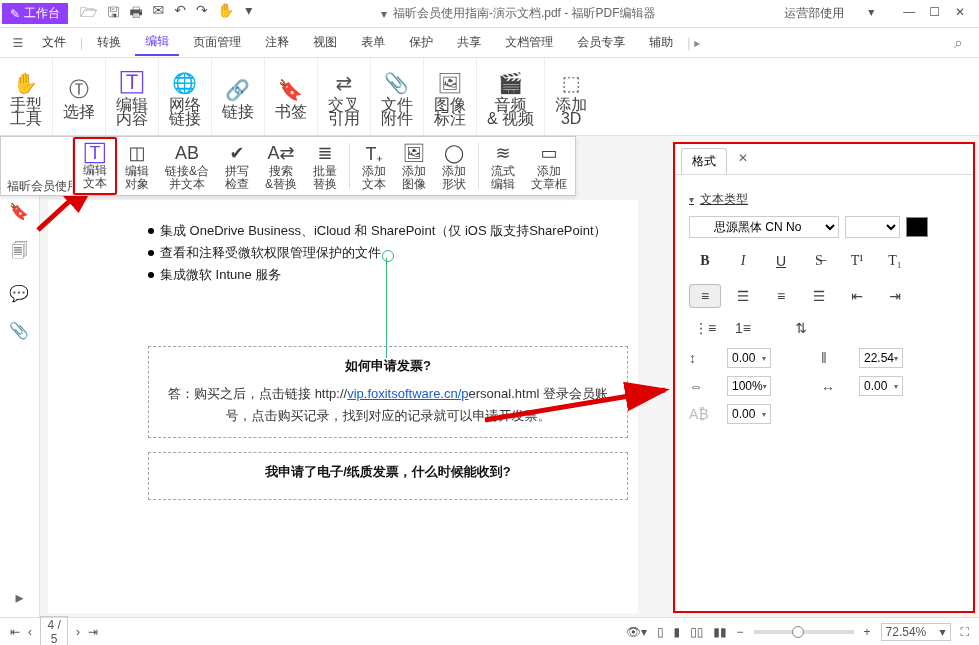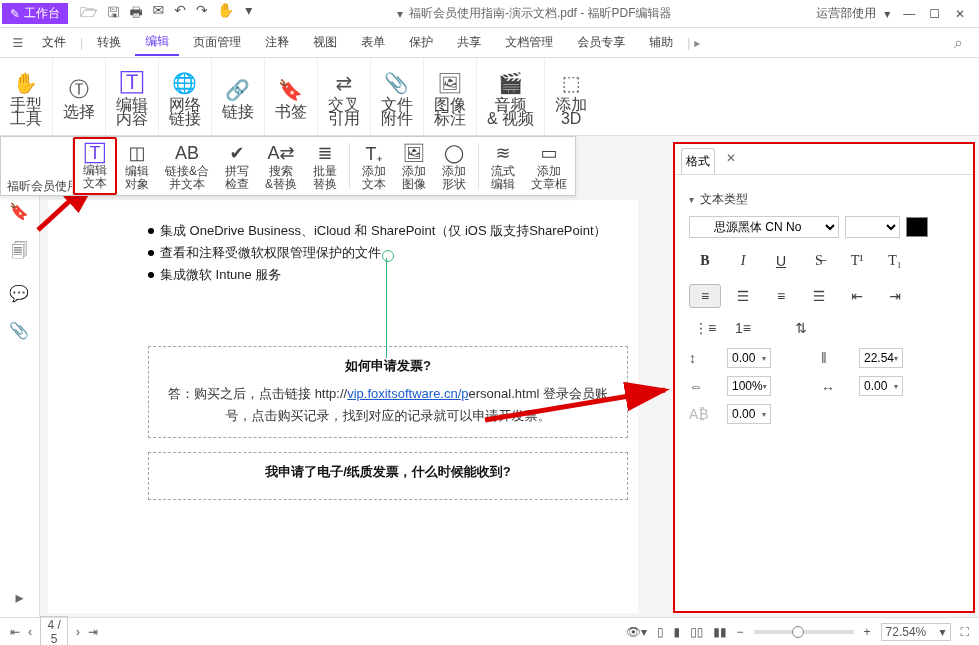--- a/index.html
+++ b/index.html
@@ -2,21 +2,21 @@
 <html><head>
 <meta charset="utf-8">
 <style>
 * { margin:0; padding:0; box-sizing:border-box; font-family:"Microsoft YaHei",sans-serif; }
 body { width:979px; height:645px; background:#f5f5f5; overflow:hidden; position:relative; font-size:12px; }
 .titlebar { height:28px; background:#fff; display:flex; align-items:center; border-bottom:1px solid #e0e0e0; }
 .titlebar .workspace { background:#923eff; color:#fff; padding:2px 8px; font-size:12px; margin-left:2px; display:flex; align-items:center; gap:4px; }
 .titlebar .qat { display:flex; gap:10px; margin-left:12px; color:#555; }
 .titlebar .qat span { font-size:14px; cursor:pointer; }
 .titlebar .mid { flex:1; text-align:center; font-size:12px; color:#666; display:flex; justify-content:center; align-items:center; gap:6px; }
-.titlebar .right { display:flex; align-items:center; gap:8px; margin-right:8px; color:#555; font-size:12px; }
+.titlebar .right { display:flex; gap:24px; margin-right:8px; color:#555; font-size:12px; }
 .titlebar .winbtns span { display:inline-block; width:22px; text-align:center; font-size:12px; }
 .tabs { height:30px; background:#fff; display:flex; align-items:center; padding:0 8px; border-bottom:1px solid #e0e0e0; gap:4px; }
 .tabs .menu-icon { width:20px; text-align:center; color:#666; }
 .tabs .file { color:#333; padding:0 10px; }
 .tabs .tab { padding:4px 10px; color:#444; cursor:pointer; }
 .tabs .tab.active { color:#6b3ff5; border-bottom:2px solid #6b3ff5; }
 .tabs .sep { color:#ccc; }
 .tabs .search { margin-left:auto; font-size:16px; color:#888; padding:0 8px; }
 .ribbon { height:78px; background:#fff; display:flex; border-bottom:1px solid #e0e0e0; }
 .ribbon .grp { display:flex; flex-direction:column; align-items:center; justify-content:center; padding:4px 10px; color:#444; border-right:1px solid #eee; }
@@ -39,24 +39,24 @@
 .page .dot { width:6px; height:6px; background:#000; border-radius:50%; margin-top:8px; flex-shrink:0; }
 .page .sec-box { border:1px dashed #9aa; padding:10px 12px; margin-top:14px; position:relative;text-align:center; }
 .page .sec-title { font-weight:bold; font-size:13px; color:#111; margin-bottom:8px; }
 .page .sec-body { font-size:13px; color:#333; line-height:22px; }
 .page a { color:#1a5bd0; text-decoration:underline; }
 .text-cursor { position:absolute; left:338px; top:58px; width:2px; height:20px; }
 .text-cursor::before { content:''; position:absolute; top:-8px; left:-4px; width:10px; height:10px; border:1px solid #3b7; border-radius:50%; background:#fff; }
 .text-cursor::after { content:''; position:absolute; top:0; left:0; width:1px; height:100px; background:#3b7; }
 .fmt-panel { position:absolute; right:4px; top:142px; width:302px; bottom:32px; background:#fff; border:2px solid #d00; }
 .fmt-panel .tabbar { display:flex; border-bottom:1px solid #ddd; padding:4px 6px 0; gap:4px; }
-.fmt-panel .tabbar .ptab { padding:4px 4px; font-size:12px; border:1px solid #ccc; border-bottom:none; background:#fff; border-radius:3px 3px 0 0; }
+.fmt-panel .tabbar .ptab { padding:4px 10px; font-size:12px; border:1px solid #ccc; border-bottom:none; background:#fff; border-radius:3px 3px 0 0; }
 .fmt-panel .tabbar .close { margin-left:4px; color:#666; padding:3px; }
 .fmt-panel .body { padding:10px 14px; }
-.fmt-panel .sect { font-size:12px; color:#333; margin:6px 0; display:flex; align-items:center; gap:6px; }
+.fmt-panel .sect { font-size:12px; color:#333; margin:6px 0; display:flex; align-items:center; gap:6px;text-decoration:underline; }
 .fmt-panel .sect::before { content:'▾'; font-size:10px; color:#666; }
 .fmt-panel .row { display:flex; gap:6px; align-items:center; margin:8px 0; }
 .fmt-panel select,.fmt-panel input[type=text] { border:1px solid #ccc; padding:2px 20px; font-size:12px; background:#fff; }
 .fmt-panel .font-sel { width:150px; }
 .fmt-panel .size-sel { width:55px; }
 .fmt-panel .swatch { width:22px; height:20px; background:#000; border:1px solid #888; }
 .fmt-panel .fmtbtns { display:flex; gap:6px; margin:10px 0; }
 .fmt-panel .fmtbtns span { width:32px; height:26px; display:flex; align-items:center; justify-content:center; font-size:14px; color:#333; border-radius:3px; font-family:Georgia,serif; }
 .fmt-panel .fmtbtns span.b { font-weight:bold; }
 .fmt-panel .fmtbtns span.i { font-style:italic; }

